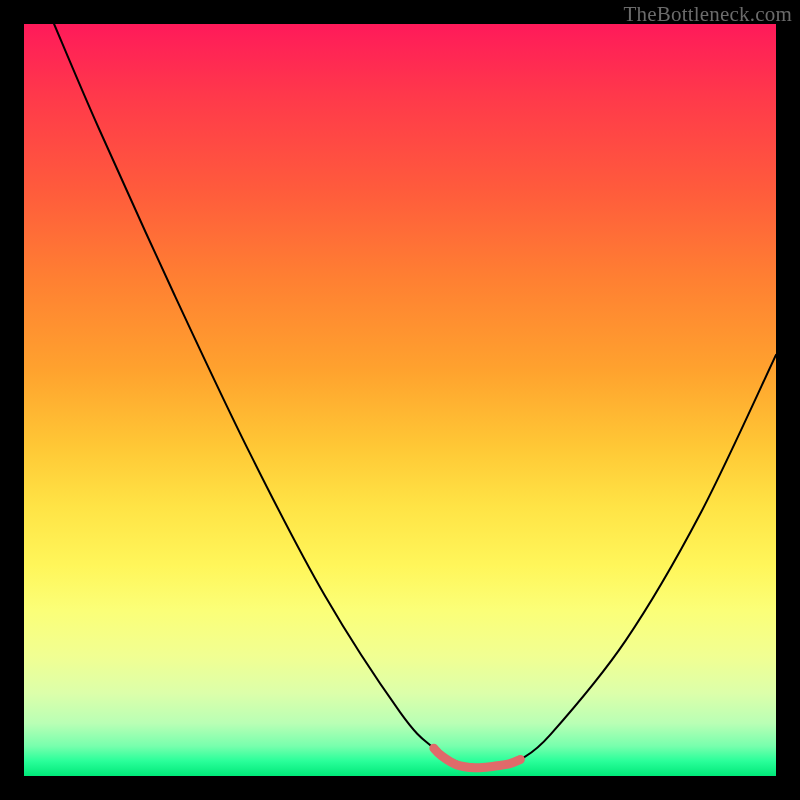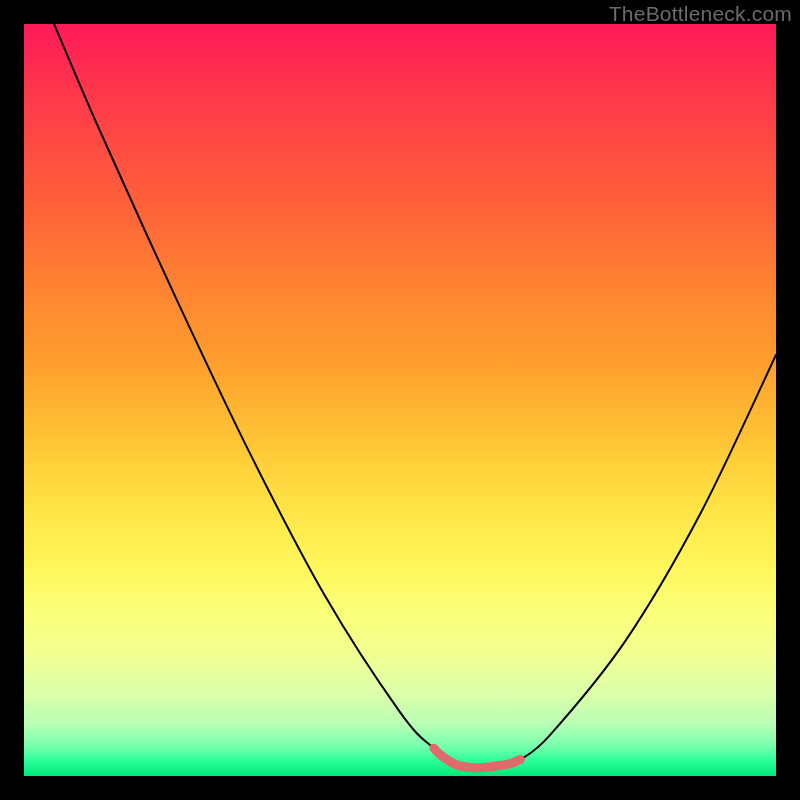--- a/index.html
+++ b/index.html
@@ -55,20 +55,21 @@
   }
   .watermark {
     position: absolute;
     top: 2px;
     right: 8px;
     color: #6b6b6b;
     font-size: 21px;
     font-weight: 400;
     letter-spacing: 0.2px;
     pointer-events: none;
+    font-family: Liberation Serif, serif;
   }
 </style>
 </head>
 <body>
 
 <div class="frame">
   <div class="plot-area">
     <svg class="curve" viewBox="0 0 752 752" preserveAspectRatio="none">
       <path d="M 30.080000000000002 0 C 37.60 17.55, 55.15 60.16, 75.20 105.28 C 95.25 150.40, 125.33 216.83, 150.40 270.72 C 175.47 324.61, 200.53 378.51, 225.60 428.64 C 250.67 478.77, 275.73 528.28, 300.80 571.52 C 325.87 614.76, 357.83 662.64, 376.00 688.08 C 394.17 713.52, 399.81 715.65, 409.84 724.18 C 419.87 732.70, 429.27 735.96, 436.16 739.22 C 443.05 742.47, 443.68 743.23, 451.20 743.73 C 458.72 744.23, 473.76 743.60, 481.28 742.22 C 488.80 740.85, 488.80 740.72, 496.32 735.46 C 503.84 730.19, 508.85 730.44, 526.40 710.64 C 543.95 690.84, 576.53 653.61, 601.60 616.64 C 626.67 579.67, 651.73 536.43, 676.80 488.80 C 701.87 441.17, 739.47 357.20, 752.00 330.88" fill="none" stroke="#000000" stroke-width="2" stroke-linecap="round"></path>
       <path d="M 409.84000000000003 724.176 C 411.09 725.43, 413.60 728.94, 417.36 731.70 C 421.12 734.45, 426.76 738.71, 432.40 740.72 C 438.04 742.73, 444.93 743.48, 451.20 743.73 C 457.47 743.98, 464.36 742.85, 470.00 742.22 C 475.64 741.60, 480.65 741.10, 485.04 739.97 C 489.43 738.84, 494.44 736.21, 496.32 735.46" fill="none" stroke="#e06a6a" stroke-width="9" stroke-linecap="round"></path>

